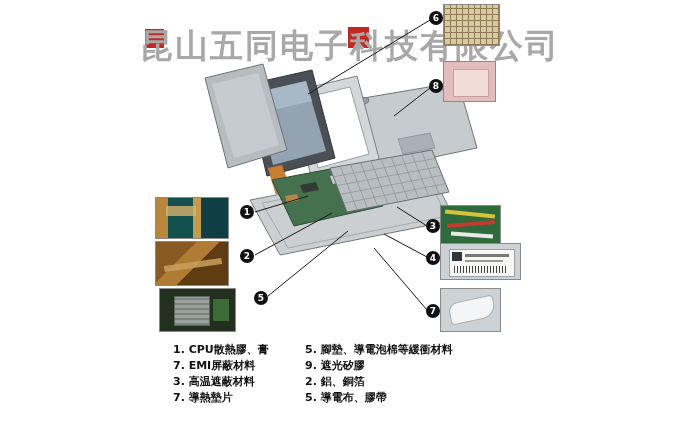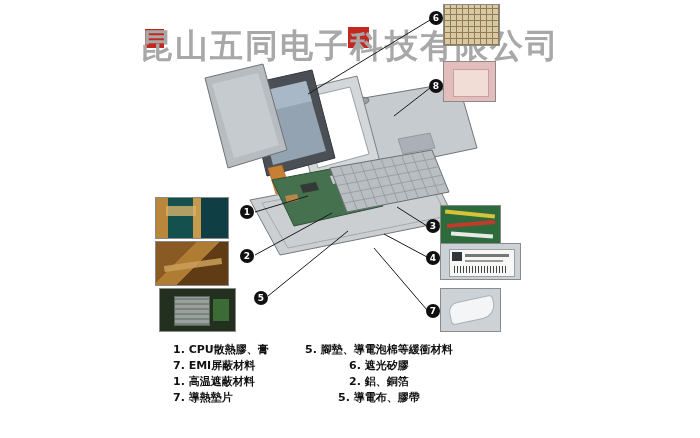--- a/index.html
+++ b/index.html
@@ -53,21 +53,21 @@
     position:absolute;z-index:5;width:14px;height:14px;border-radius:50%;
     background:#101010;color:#ffffff;font-size:9px;font-weight:700;
     display:flex;align-items:center;justify-content:center;line-height:1;
   }
   .c1{left:240px;top:205px;} .c2{left:240px;top:249px;} .c5{left:254px;top:291px;}
   .c3{left:426px;top:219px;} .c4{left:426px;top:251px;} .c7{left:426px;top:304px;}
   .c6{left:429px;top:11px;}  .c8{left:429px;top:79px;}
   
   .legend{position:absolute;z-index:5;top:342px;font-size:11px;font-weight:700;color:#111;}
   .legend-left{left:173px;}
-  .legend-right{left:305px;text-align:center;}
+  .legend-right{left:305px;}
   .legend div{height:16px;line-height:16px;white-space:nowrap;}
 </style>
 </head>
 <body>
 
 <div class="stage">
 
   <div class="stamp stamp-a"></div>
   <div class="stamp stamp-b"></div>
   <div class="watermark">昆山五同电子科技有限公司</div>
@@ -164,23 +164,23 @@
   <div class="dot c3">3</div>
   <div class="dot c4">4</div>
   <div class="dot c5">5</div>
   <div class="dot c6">6</div>
   <div class="dot c7">7</div>
   <div class="dot c8">8</div>
 
   <div class="legend legend-left">
     <div>1. CPU散熱膠、膏</div>
     <div>7. EMI屏蔽材料</div>
-    <div>1. 高温遮蔽材料</div>
+    <div>3. 高温遮蔽材料</div>
     <div>7. 導熱墊片</div>
   </div>
   <div class="legend legend-right">
     <div>5. 腳墊、導電泡棉等緩衝材料</div>
-    <div>6. 遮光矽膠</div>
+    <div>9. 遮光矽膠</div>
     <div>2. 鋁、銅箔</div>
     <div>5. 導電布、膠帶</div>
   </div>
 
 </div>
 
 </body></html>

